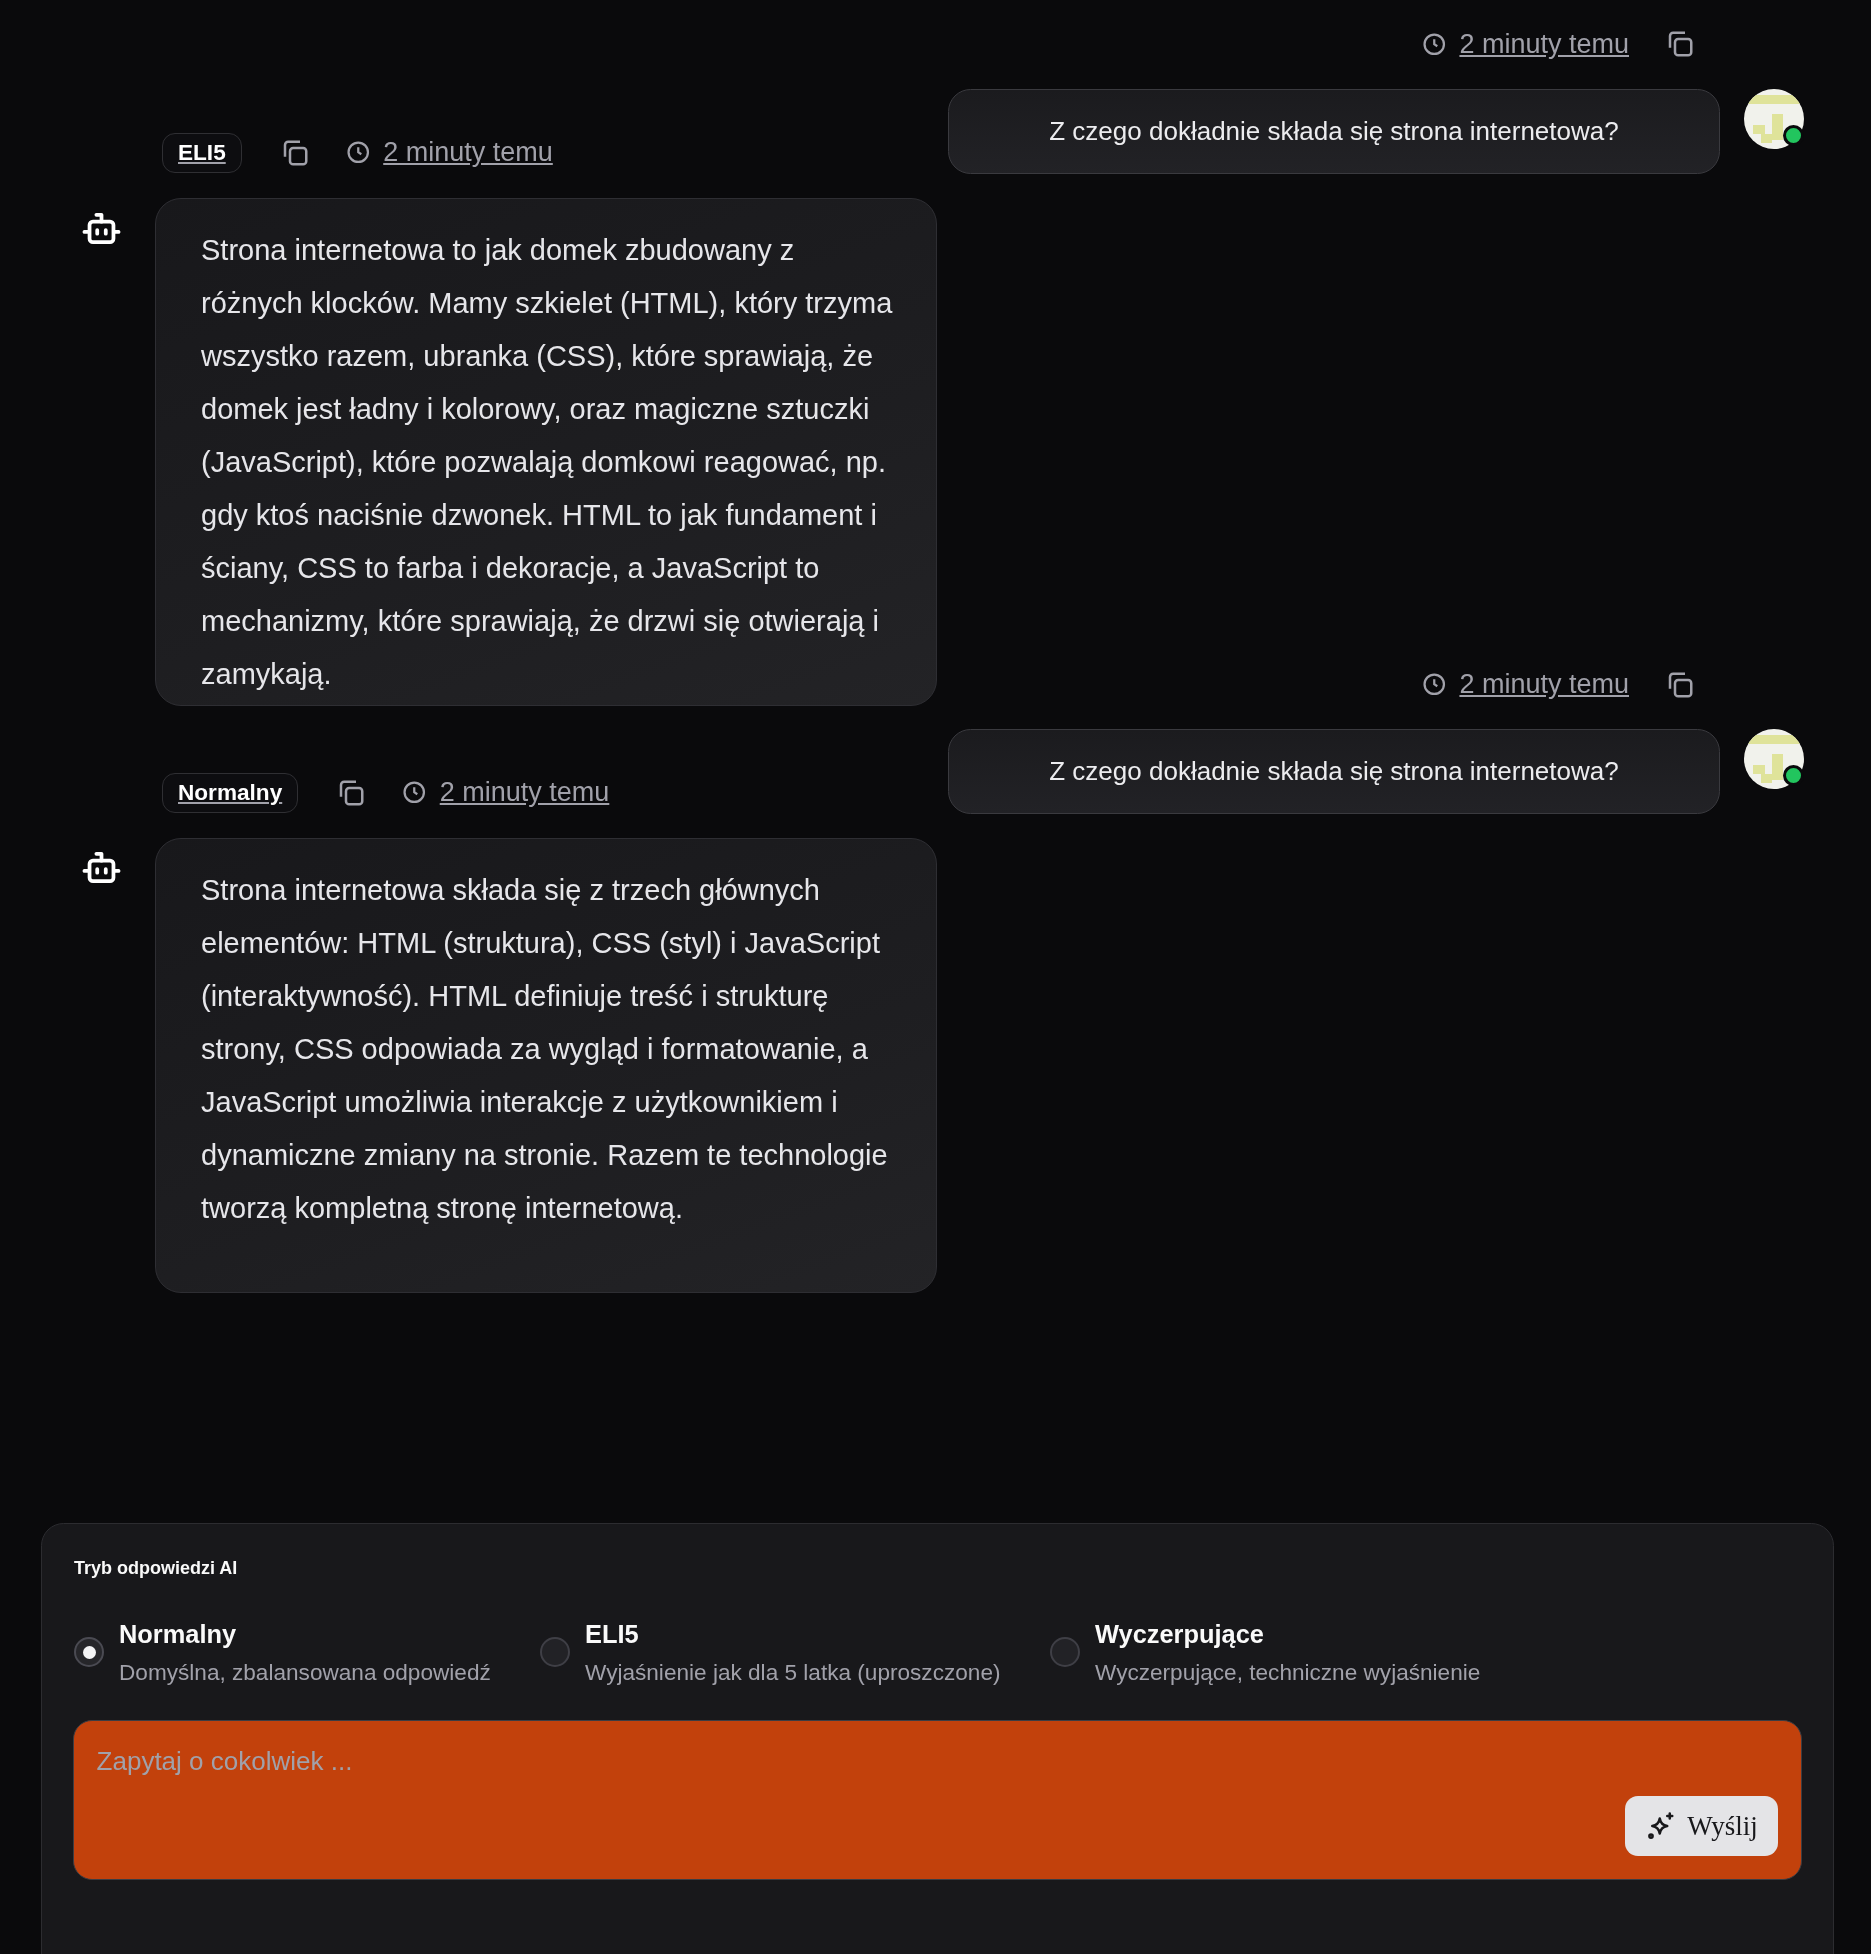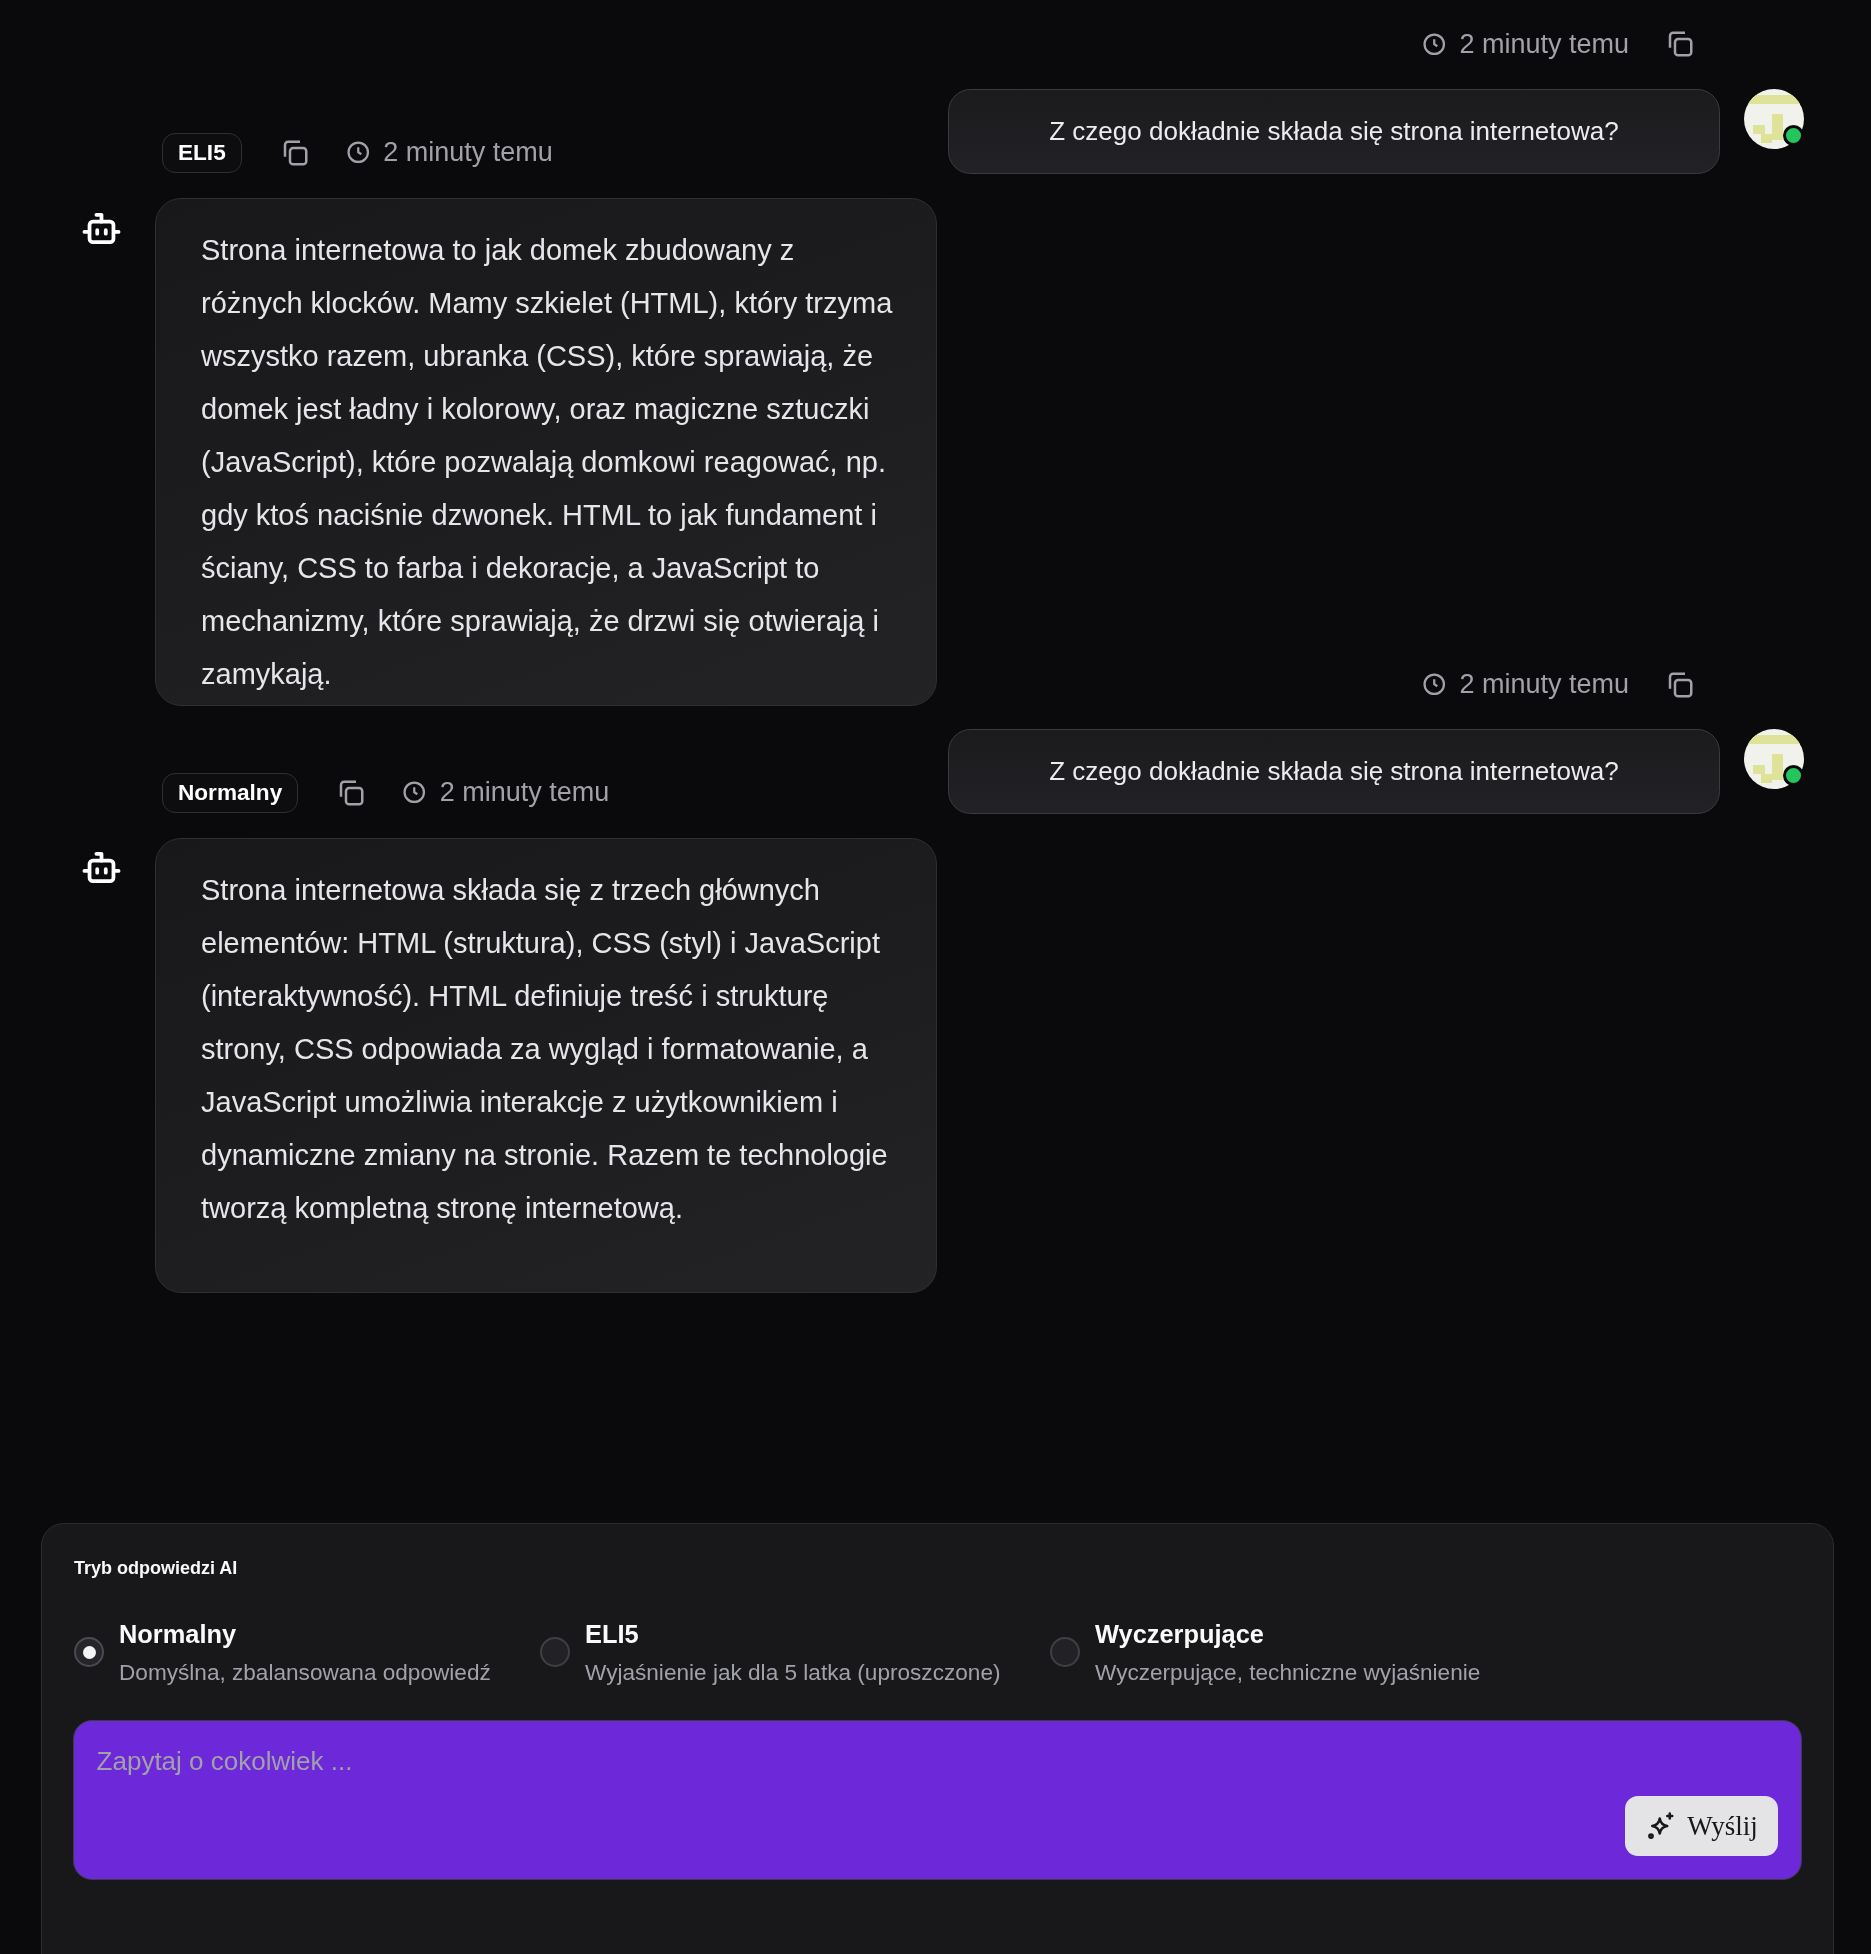--- a/index.html
+++ b/index.html
@@ -9,20 +9,21 @@
     font-family: "Liberation Sans", "DejaVu Sans", sans-serif;
     color: #e4e4e7;
     position: relative;
   }
   .meta-row {
     position: absolute;
     display: flex; align-items: center;
     color: #a1a1aa;
     font-size: 27px;
     height: 41px;
+    text-decoration: underline;
   }
   .meta-row .clock { width: 24.5px; height: 24.5px; margin-right: 13px; }
   .meta-row .copy { width: 30px; height: 30px; }
   .user-meta { right: 177px; }
   .user-meta .copy { margin-left: 36px; }
   .user-bubble {
     position: absolute;
     left: 948px; width: 772px; height: 85px;
     border: 1.9px solid #3a3a3f;
     border-radius: 22.6px;
@@ -76,21 +77,21 @@
     display: flex; align-items: center; justify-content: center;
     flex-shrink: 0;
   }
   .radio.checked { border-color: #4a4a52; background: #26262a; }
   .radio.checked .dot { width: 13px; height: 13px; border-radius: 50%; background: #f4f4f5; }
   .radio-label { font-size: 25.4px; font-weight: bold; color: #fafafa; line-height: 32px; }
   .radio-desc { font-size: 22.6px; color: #a1a1aa; margin-top: 9.4px; line-height: 28px; }
   .textarea {
     position: absolute; left: 31px; top: 196px;
     width: 1729px; height: 160px;
-    background: #6d28d9; border: 1.9px solid #3c3c42; border-radius: 19px;
+    background: #c2410c; border: 1.9px solid #3c3c42; border-radius: 19px;
   }
   .textarea textarea {
     width: 100%; height: 100%;
     background: transparent; border: none; outline: none; resize: none;
     padding: 24.5px 22.6px;
     font-family: "Liberation Sans", "DejaVu Sans", sans-serif;
     font-size: 26px; color: #e4e4e7;
   }
   .textarea textarea::placeholder { color: #a1a1aa; }
   .send-btn {

